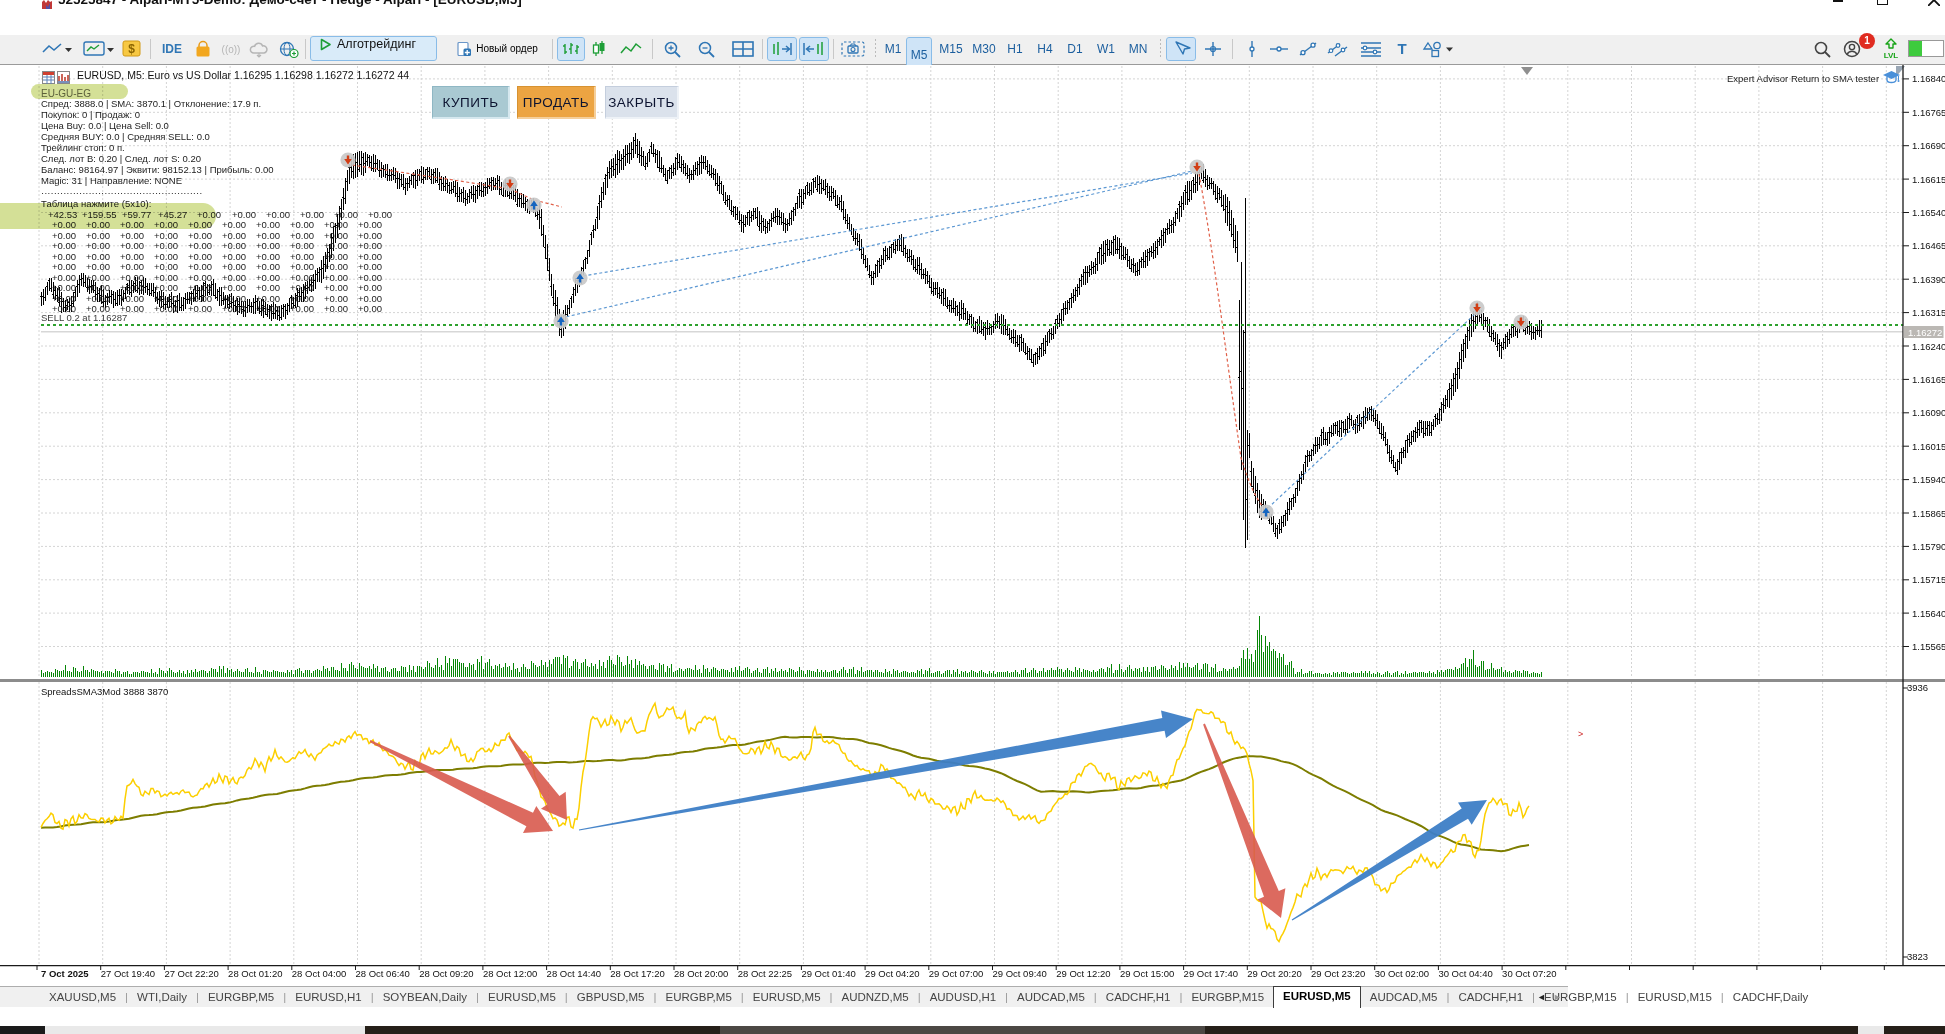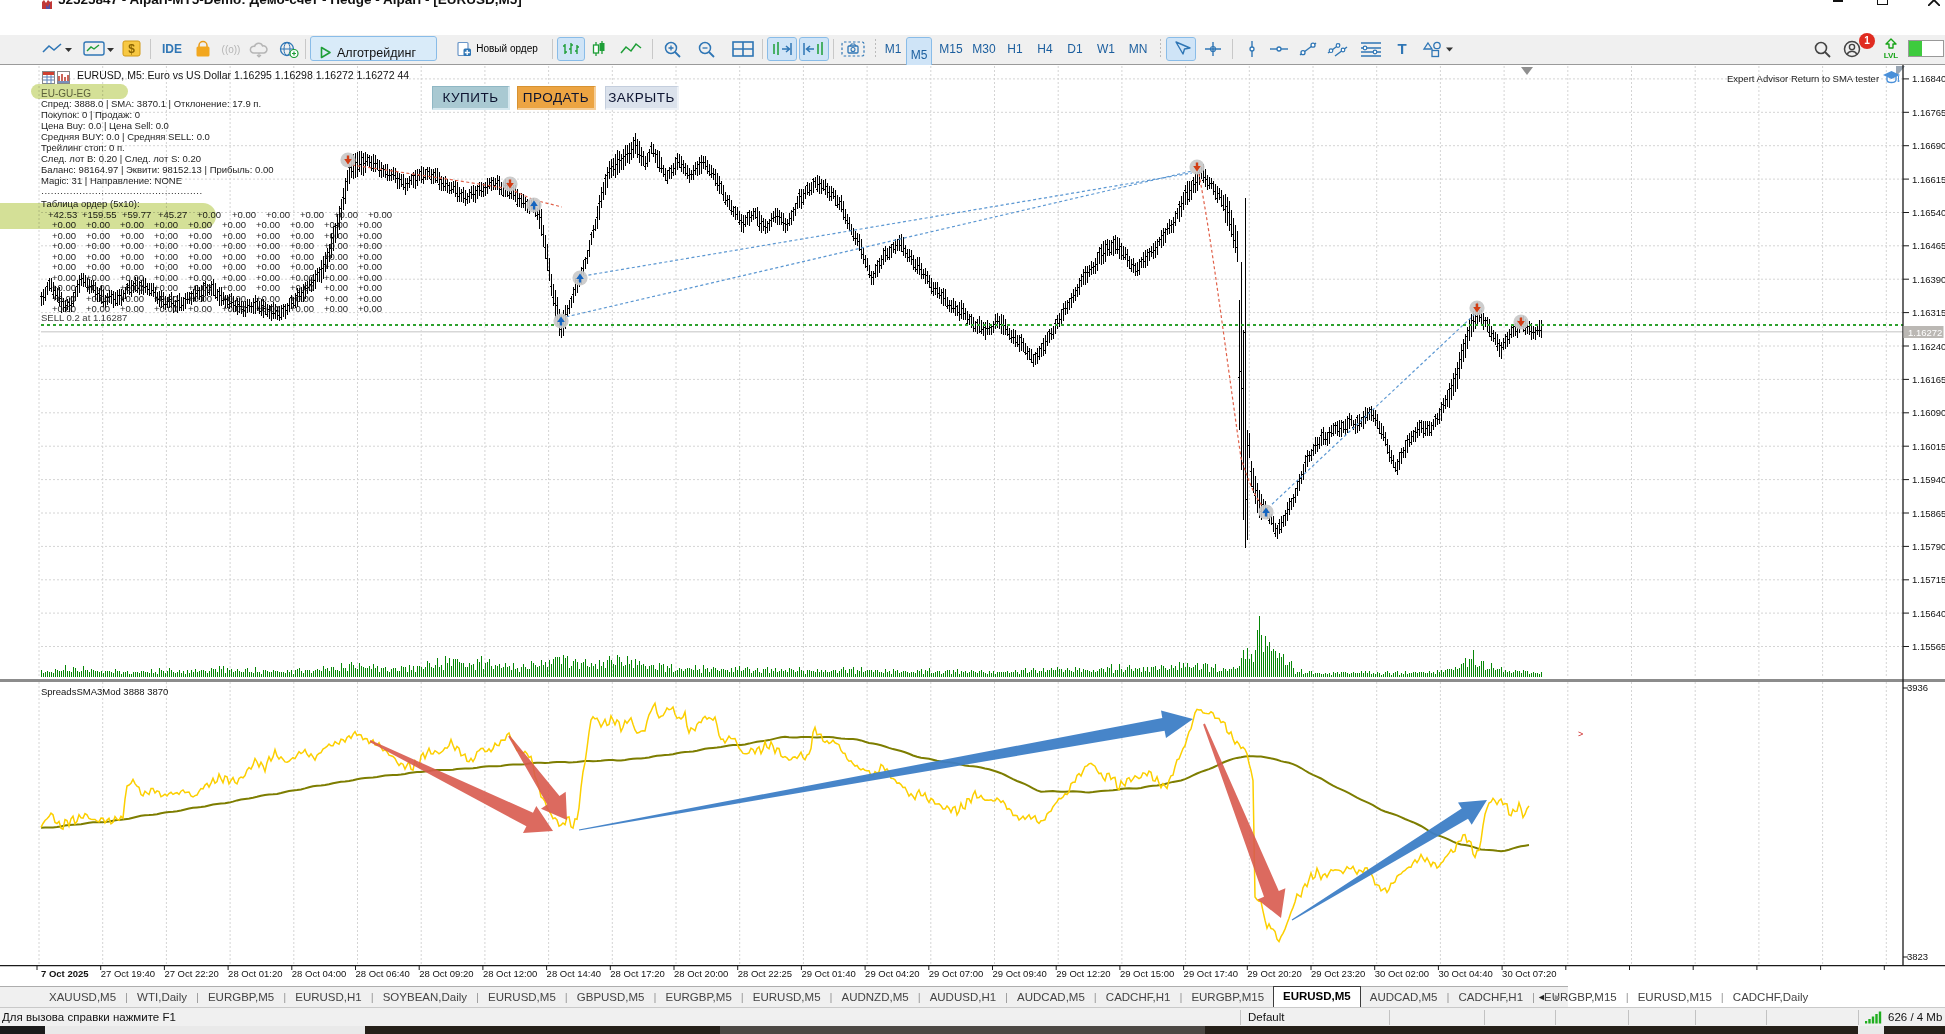--- a/index.html
+++ b/index.html
@@ -8,32 +8,32 @@
 #titlebar { position:absolute; left:0; top:0; width:1945px; height:12px; background:#fff; overflow:hidden; }
 #titlebar .tt { position:absolute; left:58px; top:-8px; font-size:13.5px; font-weight:bold; color:#111; }
 #menubar { position:absolute; left:0; top:12px; width:1945px; height:22px; background:#f0f0f0;
   border-bottom:1px solid #a9a9a9; }
 .mi { position:absolute; top:3px; font-size:12.5px; color:#1a1a1a; }
 #toolbar { position:absolute; left:0; top:35px; width:1945px; height:30px; background:#f0f0f0;
   border-bottom:1px solid #9a9a9a; }
 .ti { position:absolute; display:flex; align-items:center; justify-content:center; border-radius:2px; }
 .ti.sel { background:#cfe4f7; outline:1px solid #89bce8; }
 .tf span { color:#1b5e9e; font-size:12px; }
-.tbtn { position:absolute; display:flex; align-items:flex-end; background:#d9ebf9; outline:1px solid #89bce8;
+.tbtn { position:absolute; display:flex; align-items:flex-start; background:#d9ebf9; outline:1px solid #89bce8;
   border-radius:2px; font-size:12px; color:#111; }
 .tsep { position:absolute; top:4px; width:1px; height:20px; background:#c8c8c8; }
 .tsep.dot { background:repeating-linear-gradient(#bbb 0 2px, #f0f0f0 2px 4px); }
 .badge { position:absolute; right:-8px; top:-5px; width:16px; height:16px; background:#e02b20;
   border-radius:50%; color:#fff; font-size:10px; font-weight:bold; text-align:center; line-height:16px; }
 #chart { position:absolute; left:0; top:65px; width:1945px; height:921px; background:#fff; }
 .cmt { position:absolute; left:0; top:0; font-size:9.5px; color:#1c1c1c; white-space:nowrap; }
 .pl { position:absolute; left:1912px; font-size:9.5px; color:#111; white-space:nowrap; }
 .tl { position:absolute; top:903px; text-align:left; font-size:9.5px; color:#111; white-space:nowrap; }
 .hl { position:absolute; background:rgba(176,199,66,0.55); mix-blend-mode:multiply; }
-.btn { position:absolute; top:21px; height:24px; font-size:13.5px; color:#0c1330; text-align:right;
+.btn { position:absolute; top:21px; height:33px; font-size:13.5px; color:#0c1330; text-align:right;
   display:flex; align-items:center; justify-content:center; letter-spacing:0.5px; }
 #tabbar { position:absolute; left:0; top:986px; width:1568px; height:21px; background:#f0f0f0;
   border-top:1px solid #adadad; font-size:11.5px; color:#444; }
 .tabrow { position:absolute; left:40px; top:0; white-space:nowrap; }
 .tab { display:inline-block; padding:3px 9px 0 9px; height:21px; }
 .tab.active { background:#fff; border:1px solid #3c3c3c; border-bottom:none; font-weight:bold; color:#000;
   margin-top:0; padding-top:3px; position:relative; top:-1px; height:22px; }
 .tsepv { color:#999; }
 #statusbar { position:absolute; left:0; top:1007px; width:1945px; height:19px; background:#f0f0f0;
   border-top:1px solid #c9c9c9; font-size:11.5px; color:#111; }
@@ -363,21 +363,21 @@
   <div style="position:absolute;left:41px;top:23px;font-size:10px;color:#6e6e62">EU-GU-EG</div>
   <div style="position:absolute;left:41px;top:32.5px">Спред: 3888.0 | SMA: 3870.1 | Отклонение: 17.9 п.</div>
         <div style="position:absolute;left:41px;top:43.6px">Покупок: 0 | Продаж: 0</div>
         <div style="position:absolute;left:41px;top:54.8px">Цена Buy: 0.0 | Цена Sell: 0.0</div>
         <div style="position:absolute;left:41px;top:65.9px">Средняя BUY: 0.0 | Средняя SELL: 0.0</div>
         <div style="position:absolute;left:41px;top:77.0px">Трейлинг стоп: 0 п.</div>
         <div style="position:absolute;left:41px;top:88.1px">След. лот B: 0.20 | След. лот S: 0.20</div>
         <div style="position:absolute;left:41px;top:99.3px">Баланс: 98164.97 | Эквити: 98152.13 | Прибыль: 0.00</div>
         <div style="position:absolute;left:41px;top:110.4px">Magic: 31 | Направление: NONE</div>
         <div style="position:absolute;left:41px;top:121.5px">···················································</div>
-        <div style="position:absolute;left:41px;top:132.7px">Таблица ордер (5x10):</div>
+        <div style="position:absolute;left:41px;top:132.7px">Таблица нажмите (5x10):</div>
         <div style="position:absolute;left:48px;top:144.0px">+42.53</div>
         <div style="position:absolute;left:82px;top:144.0px">+159.55</div>
         <div style="position:absolute;left:122px;top:144.0px">+59.77</div>
         <div style="position:absolute;left:158px;top:144.0px">+45.27</div>
         <div style="position:absolute;left:197px;top:144.0px">+0.00</div>
         <div style="position:absolute;left:232px;top:144.0px">+0.00</div>
         <div style="position:absolute;left:266px;top:144.0px">+0.00</div>
         <div style="position:absolute;left:300px;top:144.0px">+0.00</div>
         <div style="position:absolute;left:334px;top:144.0px">+0.00</div>
         <div style="position:absolute;left:368px;top:144.0px">+0.00</div>
@@ -531,36 +531,20 @@
         <div class="tl" style="left:1502.1px">30 Oct 07:20</div>
 </div>
 </div>
 
 <div id="tabbar">
       <div class="tabrow"><span class="tab">XAUUSD,M5</span><span class="tsepv">|</span><span class="tab">WTI,Daily</span><span class="tsepv">|</span><span class="tab">EURGBP,M5</span><span class="tsepv">|</span><span class="tab">EURUSD,H1</span><span class="tsepv">|</span><span class="tab">SOYBEAN,Daily</span><span class="tsepv">|</span><span class="tab">EURUSD,M5</span><span class="tsepv">|</span><span class="tab">GBPUSD,M5</span><span class="tsepv">|</span><span class="tab">EURGBP,M5</span><span class="tsepv">|</span><span class="tab">EURUSD,M5</span><span class="tsepv">|</span><span class="tab">AUDNZD,M5</span><span class="tsepv">|</span><span class="tab">AUDUSD,H1</span><span class="tsepv">|</span><span class="tab">AUDCAD,M5</span><span class="tsepv">|</span><span class="tab">CADCHF,H1</span><span class="tsepv">|</span><span class="tab">EURGBP,M15</span><span class="tab active">EURUSD,M5</span><span class="tab">AUDCAD,M5</span><span class="tsepv">|</span><span class="tab">CADCHF,H1</span><span class="tsepv">|</span><span class="tab">EURGBP,M15</span><span class="tsepv">|</span><span class="tab">EURUSD,M15</span><span class="tsepv">|</span><span class="tab">CADCHF,Daily</span></div>
       <div style="position:absolute;right:22px;top:5px;color:#222;font-size:9px">◄</div>
       <div style="position:absolute;right:6px;top:5px;color:#999;font-size:9px">►</div>
     </div>
 
-<div id="statusbar">
-  <div style="position:absolute;left:2px;top:3px">Для вызова справки нажмите F1</div>
-  <div style="position:absolute;left:1248px;top:3px">Default</div>
-  <div class="ssep" style="left:1240px"></div>
-      <div class="ssep" style="left:1389px"></div>
-      <div class="ssep" style="left:1484px"></div>
-      <div class="ssep" style="left:1555px"></div>
-      <div class="ssep" style="left:1628px"></div>
-      <div class="ssep" style="left:1695px"></div>
-      <div class="ssep" style="left:1766px"></div>
-      <div class="ssep" style="left:1858px"></div>
-  <svg width="18" height="13" viewBox="0 0 18 13" style="position:absolute;left:1865px;top:3px">
-    <path d="M1 12.5v-2.5M4.5 12.5V8M8 12.5V5.5M11.5 12.5V3M15 12.5V0.5" stroke="#1fae1f" stroke-width="2.4"></path>
-  </svg>
-  <div style="position:absolute;left:1888px;top:3px">626 / 4 Mb</div>
-</div>
 
 <div id="bottomstrip">
   <div style="position:absolute;left:0;top:0;width:45px;height:8px;background:#1b1b1b"></div>
   <div style="position:absolute;left:45px;top:0;width:320px;height:8px;background:#e9e9e9"></div>
   <div style="position:absolute;left:365px;top:0;width:355px;height:8px;background:#262019"></div>
   <div style="position:absolute;left:720px;top:0;width:485px;height:8px;background:#4c4844"></div>
   <div style="position:absolute;left:1205px;top:0;width:653px;height:8px;background:#262019"></div>
   <div style="position:absolute;left:1858px;top:0;width:26px;height:8px;background:#e9e9e9"></div>
 </div>
 

